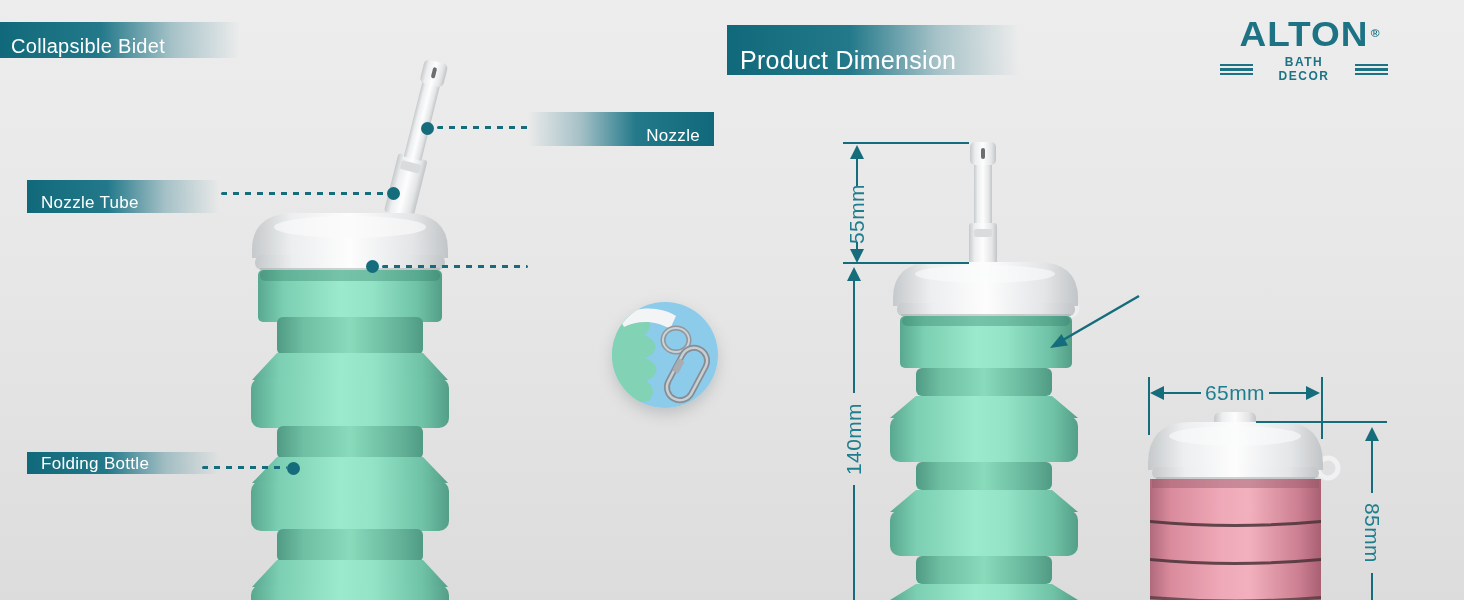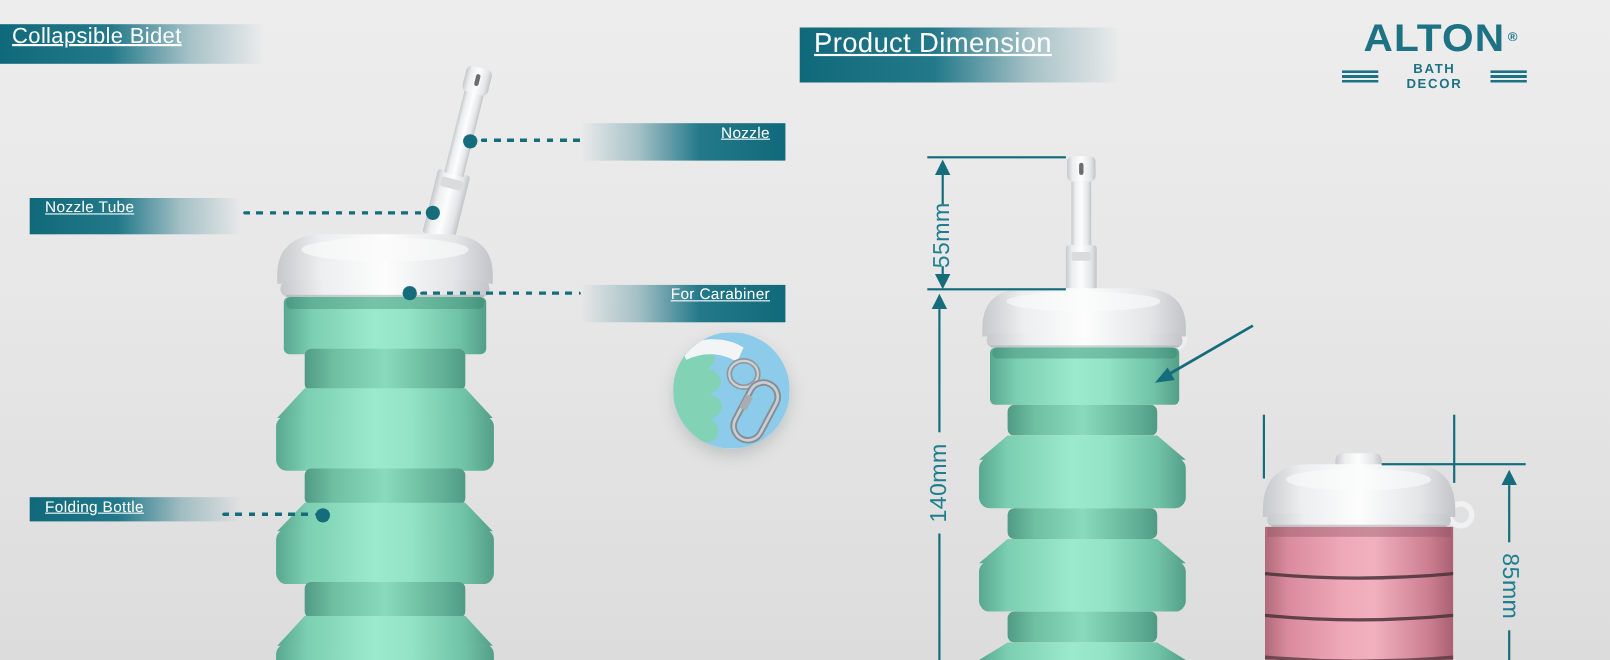--- a/index.html
+++ b/index.html
@@ -13,26 +13,26 @@
   *{margin:0;padding:0;box-sizing:border-box;}
   html,body{width:1464px;height:600px;overflow:hidden;}
   body{
     font-family:"Liberation Sans", sans-serif;
     position:relative;
     background:linear-gradient(180deg,#ededed 0%,#e7e7e7 45%,#dcdcdc 100%);
   }
   .stage{position:absolute;left:0;top:0;width:1464px;height:600px;overflow:hidden;}
 
   
-  .banner{position:absolute;color:#fff;display:flex;align-items:flex-start;text-decoration:underline;}
+  .banner{position:absolute;color:#fff;display:flex;align-items:flex-end;}
   .banner.fade-right{background:linear-gradient(90deg,#10697a 0%,#23798a 42%,rgba(110,160,170,.55) 72%,rgba(228,231,231,0) 100%);}
   .banner.fade-left{background:linear-gradient(270deg,#10697a 0%,#23798a 42%,rgba(110,160,170,.55) 72%,rgba(228,231,231,0) 100%);}
   .banner-main{left:0;top:22px;width:240px;height:36px;font-size:20px;padding-left:11px;letter-spacing:.3px;}
   .banner-dim{left:727px;top:25px;width:292px;height:50px;font-size:25px;padding-left:13px;letter-spacing:.3px;}
-  .callout{font-size:14px;letter-spacing:.3px;}
+  .callout{font-size:17px;letter-spacing:.3px;}
   .callout.to-left{justify-content:flex-end;padding-right:14px;}
   .callout.to-right{padding-left:14px;}
   .co-nozzle{left:528px;top:112px;width:186px;height:34px;}
   .co-carabiner{left:528px;top:259px;width:186px;height:34px;}
   .co-nozzletube{left:27px;top:180px;width:192px;height:33px;}
   .co-folding{left:27px;top:452px;width:192px;height:22px;}
   .co-capacity{left:1117px;top:262px;width:228px;height:34px;font-size:21px;padding-left:12px;}
 
   
   .dotline{position:absolute;height:3px;border-radius:2px;
@@ -156,23 +156,20 @@
   </div>
 
   <div class="banner fade-right callout to-right co-nozzletube">
     <span>Nozzle Tube</span>
   </div>
   <div class="dotline" style="left:221px;top:192px;width:164px;"></div>
   <div class="dot" style="left:387px;top:187px;"></div>
 
   <div class="dot" style="left:366px;top:260px;"></div>
   <div class="dotline" style="left:382px;top:265px;width:146px;"></div>
-  <div class="banner fade-left callout to-left co-carabiner">
-    <span>For Carabiner</span>
-  </div>
 
   <div class="banner fade-right callout to-right co-folding">
     <span>Folding Bottle</span>
   </div>
   <div class="dotline" style="left:202px;top:466px;width:85px;"></div>
   <div class="dot" style="left:287px;top:462px;"></div>
 
   <div class="inset">
     <svg width="106" height="106" viewBox="0 0 106 106">
       <rect width="106" height="106" fill="#8ccbe9"></rect>
@@ -262,20 +259,27 @@
         <rect x="8" y="69" width="167" height="9" fill="#8e5565" opacity=".4"></rect>
         <path d="M6,110 Q91,118 177,110 L177,113 Q91,121 6,113 Z" fill="#4a3238" opacity=".85"></path>
         <path d="M6,148 Q91,156 177,148 L177,151 Q91,159 6,151 Z" fill="#4a3238" opacity=".85"></path>
         <path d="M6,186 Q91,193 177,186 L177,189 Q91,196 6,189 Z" fill="#4a3238" opacity=".7"></path>
       </g>
     </svg>
   </div>
 
   <div class="vline" style="left:1148px;top:377px;height:58px;"></div>
   <div class="vline" style="left:1321px;top:377px;height:62px;"></div>
+  <div class="hdim" style="left:1150px;top:382px;width:170px;height:22px;">
+    <span class="tri l"></span>
+    <span class="seg"></span>
+    <span class="lbl">65mm</span>
+    <span class="seg"></span>
+    <span class="tri r"></span>
+  </div>
 
   <div class="hline" style="left:1256px;top:421px;width:131px;"></div>
   <div class="arr up" style="left:1365px;top:427px;"></div>
   <div class="vline" style="left:1371px;top:441px;height:52px;"></div>
   <div class="vdim-text cw" style="left:1358px;top:494px;width:28px;height:78px;">
     <span>85mm</span>
   </div>
   <div class="vline" style="left:1371px;top:573px;height:27px;"></div>
 
 </div>

